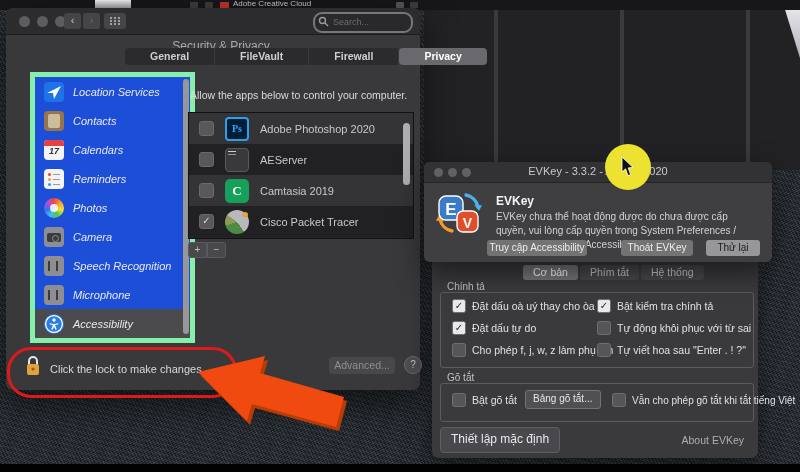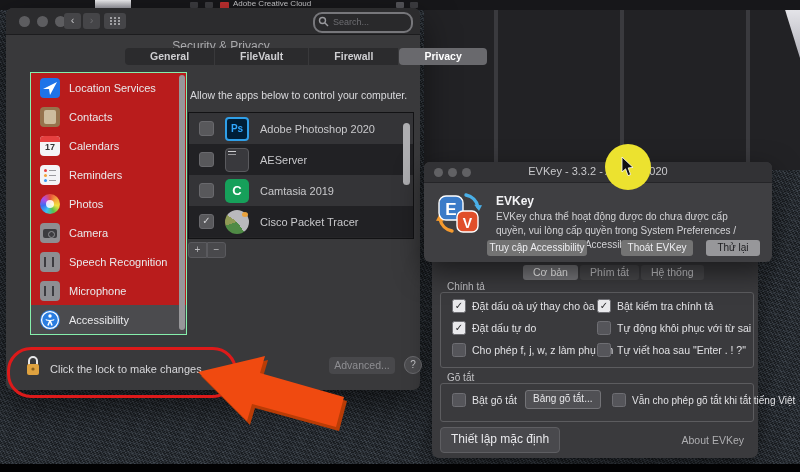--- a/index.html
+++ b/index.html
@@ -45,22 +45,22 @@
   .search-field input::placeholder{color:#6d6d71;}
   .search-field svg{position:absolute;left:3px;top:2px;}
   
   .sec-tabs{position:absolute;left:119px;top:40px;display:flex;gap:1px;}
   .sec-tab{height:17px;line-height:17px;padding:0 25px;background:#2b2b2d;color:#cfcfd2;
     font-size:10.5px;font-weight:bold;}
   .sec-tab:first-child{border-radius:4px 0 0 4px;}
   .sec-tab:last-child{border-radius:0 4px 4px 0;}
   .sec-tab.sel{background:#69696d;color:#fff;border-radius:4px;}
   
-  .sidebar{position:absolute;left:24px;top:64px;width:155px;height:261px;background:#b91c1c;
-    border:1px solid #86efac;}
+  .sidebar{position:absolute;left:24px;top:64px;width:155px;height:261px;background:#1d4ed8;
+    border:5px solid #86efac;font-style:italic;}
   .sb-item{position:relative;height:29px;display:flex;align-items:center;padding-left:9px;gap:9px;}
   .sb-item.sel{background:#4b4b4e;}
   .sb-label{color:#e9e9eb;font-size:11px;white-space:nowrap;}
   .sb-scroll{position:absolute;right:1px;top:2px;width:6px;height:255px;background:#97979a;border-radius:3px;}
   .icon20{width:20px;height:20px;border-radius:4px;position:relative;flex:0 0 20px;}
   .ic-loc{background:#1e73e8;}
   .ic-contacts{background:#96744d;}
   .ic-contacts i{position:absolute;left:4px;top:3px;width:12px;height:14px;background:#cdbd9d;border-radius:2px;}
   .ic-cal{background:#f4f4f6;}
   .ic-cal i{position:absolute;left:0;top:0;width:100%;height:6px;background:#e64040;border-radius:4px 4px 0 0;}
@@ -78,21 +78,21 @@
   .ic-acc{background:#2a7de1;border-radius:50%;}
   
   .panel-heading{position:absolute;left:184px;top:81px;width:226px;color:#dadadd;font-size:10.5px;}
   .app-list{position:absolute;left:182px;top:104px;width:224px;height:125px;background:#252527;
     border:1px solid #121214;}
   .app-row{position:relative;height:31px;display:flex;align-items:center;padding-left:10px;gap:11px;}
   .app-row.alt{background:#343437;}
   .app-row.dark{background:#212124;}
   .app-cb{width:13px;height:13px;border-radius:3px;background:#58585b;border:1px solid #69696d;
     color:#d6d6d9;font-size:10px;line-height:12px;text-align:center;flex:0 0 13px;}
-  .icon24{width:24px;height:24px;border-radius:5px;position:relative;flex:0 0 24px;}
+  .icon24{width:24px;height:24px;border-radius:5px;position:relative;flex:0 0 24px;font-family:Liberation Serif, serif;}
   .ic-ps{background:#001e36;border:2px solid #2f9fe8;width:20px;height:20px;border-radius:4px;
     color:#31a8ff;font-size:10px;font-weight:bold;text-align:center;line-height:20px;}
   .ic-ae{background:#39393d;border:1px solid #5a5a5e;width:22px;height:22px;border-radius:4px;}
   .ic-ae i{position:absolute;left:3px;top:3px;width:8px;height:1px;background:#cfcfd2;box-shadow:0 3px 0 #9a9a9e;}
   .ic-cam2019{background:#16a05a;color:#fff;font-size:13px;font-weight:bold;text-align:center;line-height:24px;}
   .ic-cisco{background:conic-gradient(#b9b9bd 0 40%,#4f8a45 40% 70%,#8f9a55 70% 85%,#b9b9bd 85%);border-radius:50%;}
   .ic-cisco i{position:absolute;right:1px;top:2px;width:6px;height:5px;background:#e8a13c;border-radius:50%;}
   .app-label{color:#c9c9cc;font-size:11px;white-space:nowrap;}
   .list-scroll{position:absolute;right:3px;top:10px;width:7px;height:62px;background:#aeaeb1;border-radius:4px;}
   .plusminus{position:absolute;left:182px;top:234px;display:flex;}

